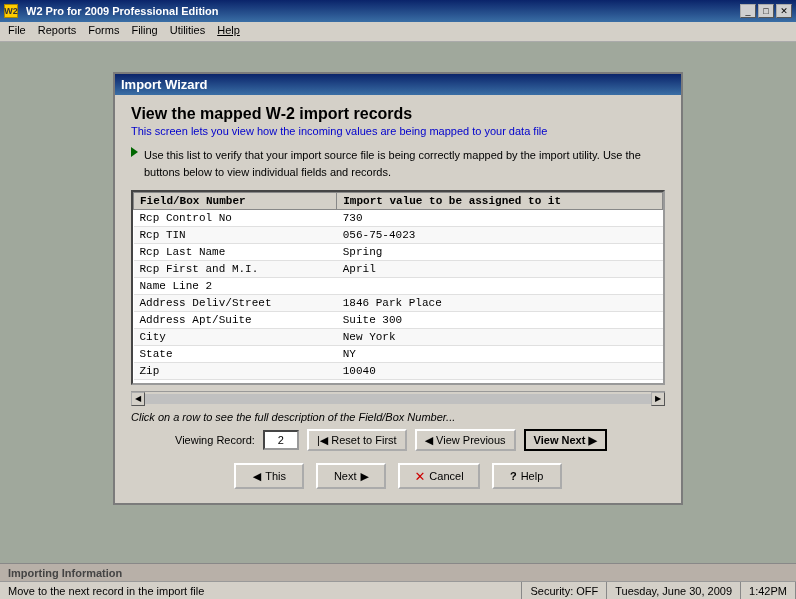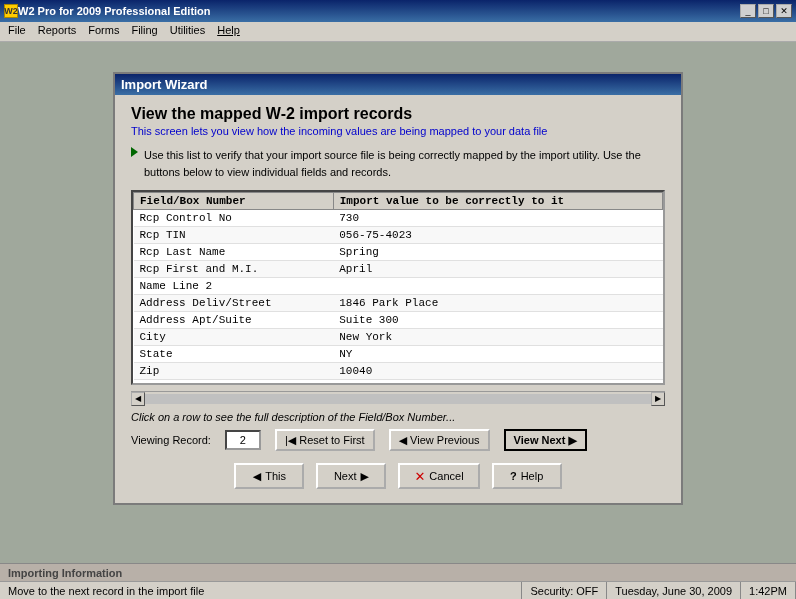--- a/index.html
+++ b/index.html
@@ -19,21 +19,21 @@
       color: white;
       height: 22px;
       display: flex;
       align-items: center;
       padding: 0 4px;
       justify-content: space-between;
     }
     .title-bar-left {
       display: flex;
       align-items: center;
-      gap: 0;
+      gap: 8px;
     }
     .title-icon {
       width: 14px;
       height: 14px;
       background: #ffcc00;
       border: 1px solid #aa8800;
       display: flex;
       align-items: center;
       justify-content: center;
       font-size: 9px;
@@ -202,22 +202,23 @@
       font-size: 11px;
       color: #000;
       margin: 6px 0 6px 0;
       font-style: italic;
     }
 
     
     .viewing-row {
       display: flex;
       align-items: center;
-      gap: 14px;
+      gap: 8px;
       margin-bottom: 12px;
+      margin-left: 44px;
     }
     .viewing-label {
       font-size: 11px;
       color: #000;
     }
     .viewing-input {
       width: 36px;
       height: 20px;
       border: 2px inset #999;
       background: white;
@@ -345,21 +346,21 @@
         <div class="tri-right"></div>
         <div class="info-text">Use this list to verify that your import source file is being correctly mapped by the import utility.  Use the buttons below to view individual fields and records.</div>
       </div>
 
       <div class="table-container">
         <div class="table-scroll-wrapper">
           <table class="data-table">
             <thead>
               <tr>
                 <th>Field/Box Number</th>
-                <th>Import value to be correctly to it</th>
+                <th>Import value to be assigned to it</th>
               </tr>
             </thead>
             <tbody id="table-body">
             <tr>
                   <td>Rcp Control No</td>
                   <td>730</td>
                 </tr>
                 <tr>
                   <td>Rcp TIN</td>
                   <td>056-75-4023</td>

